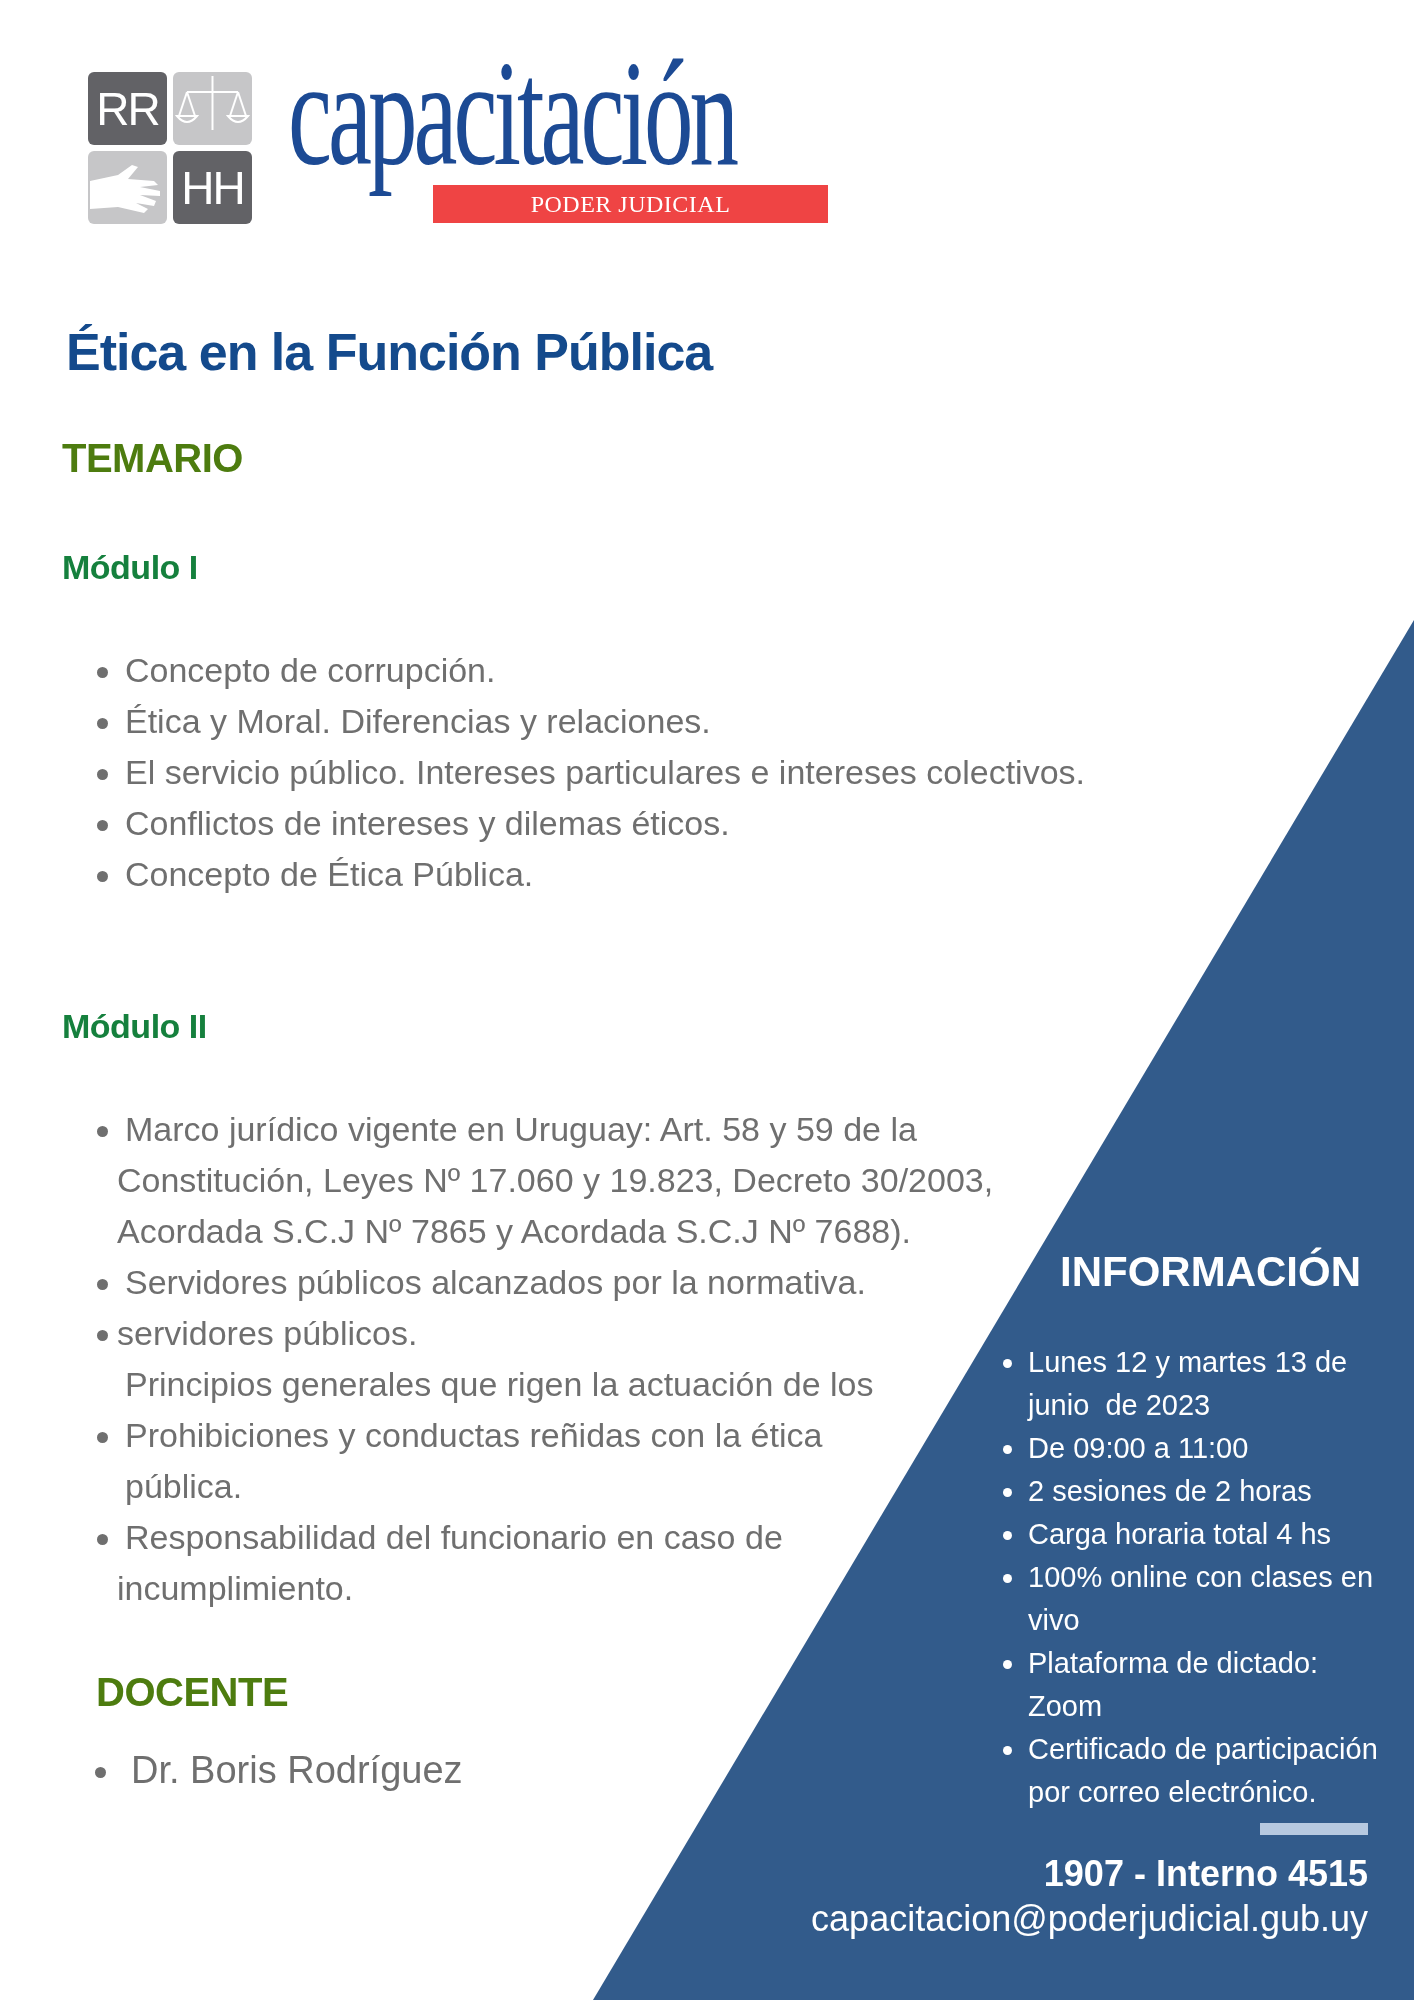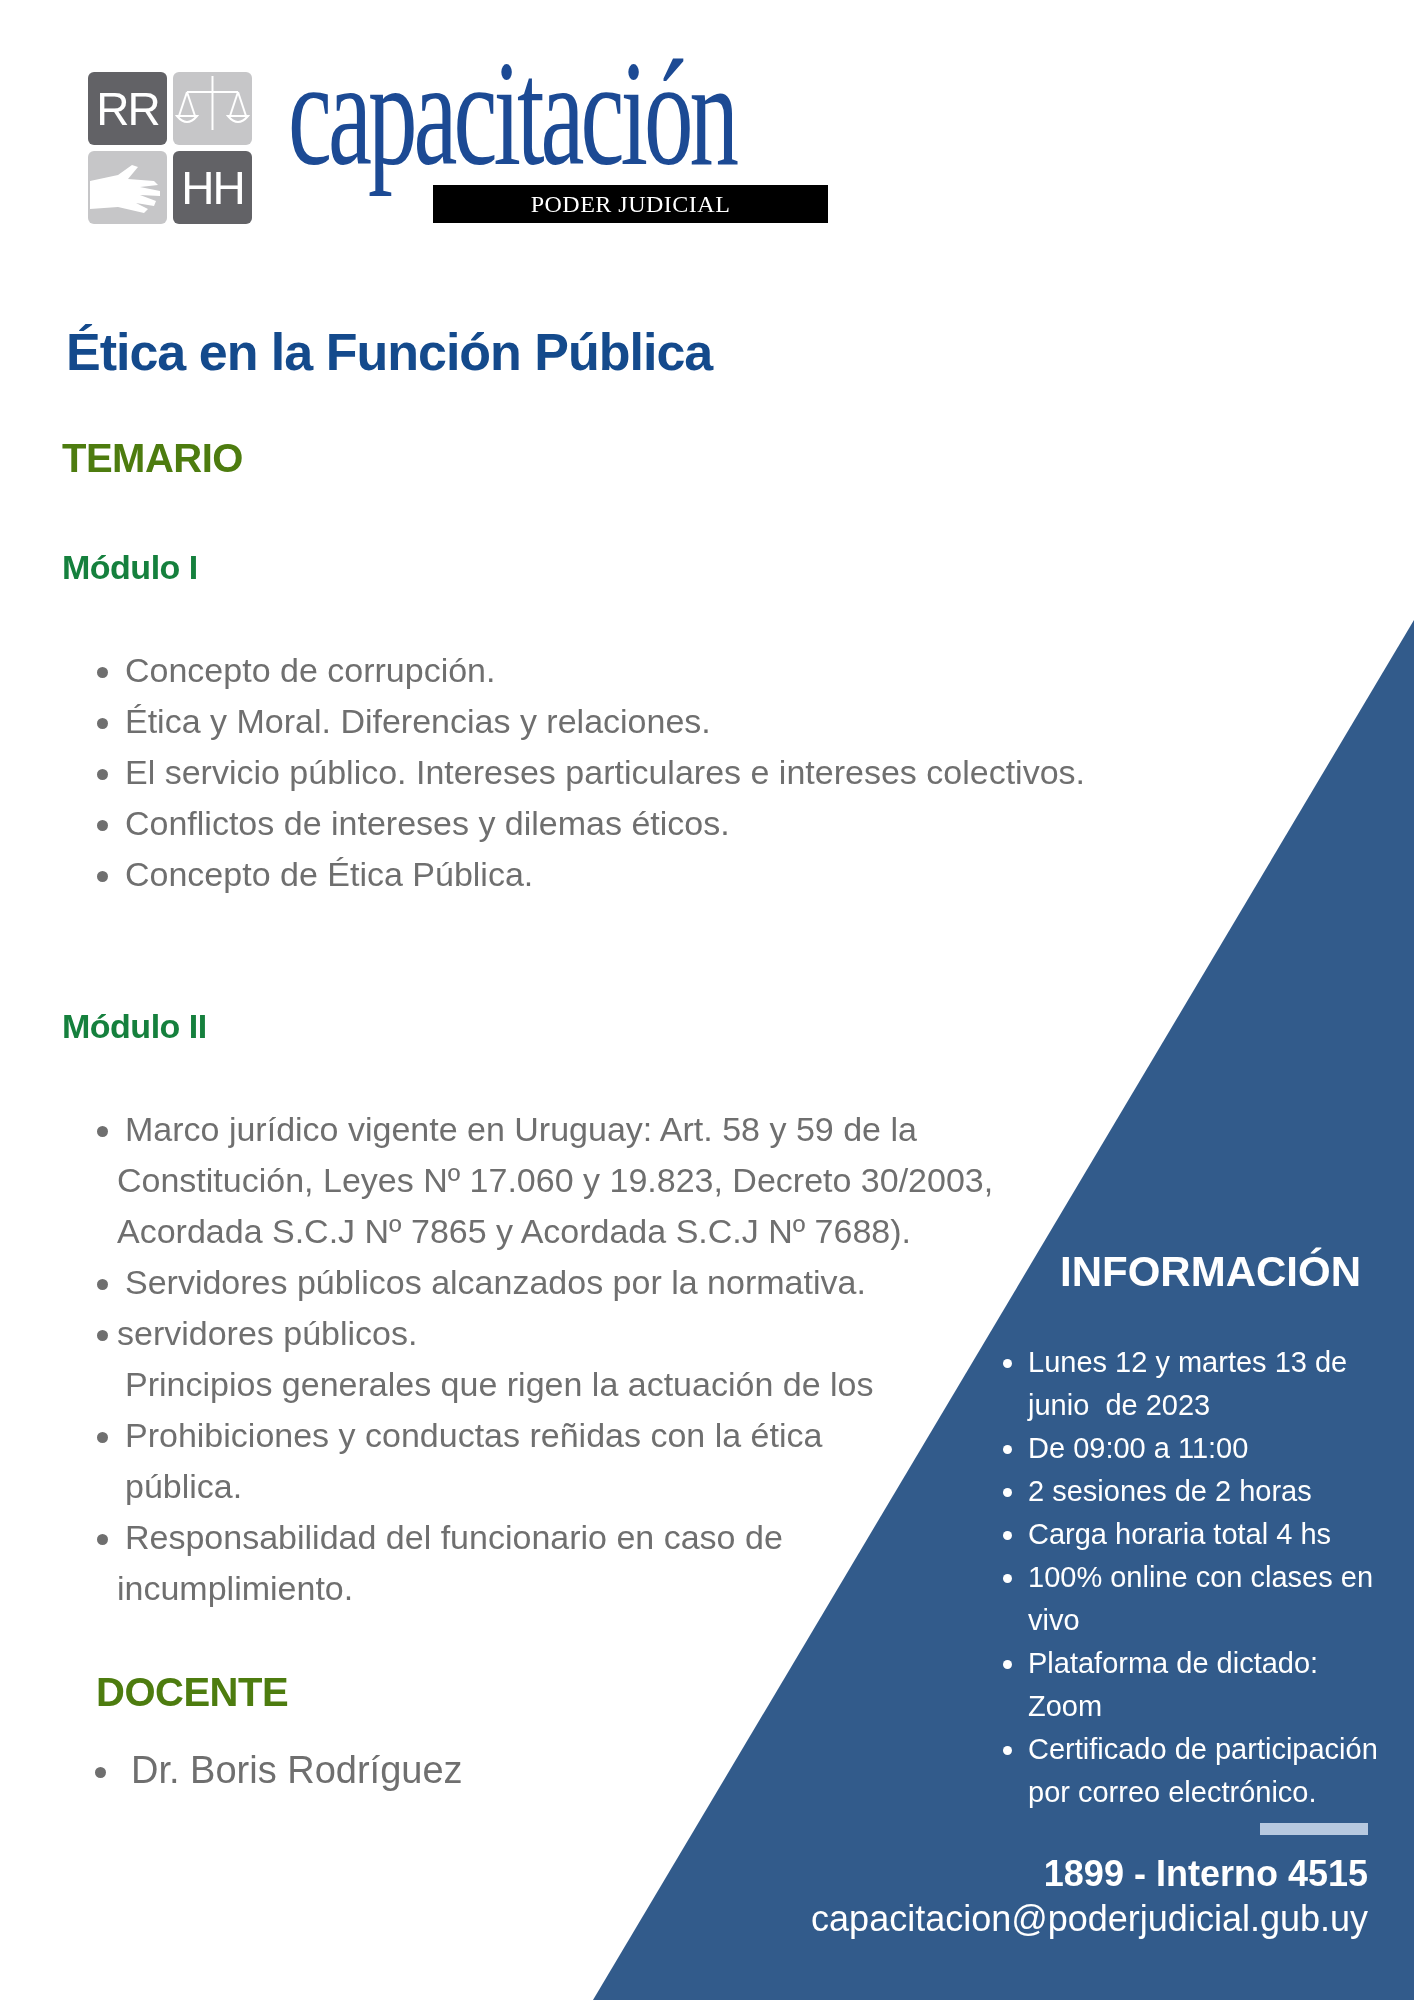--- a/index.html
+++ b/index.html
@@ -31,21 +31,21 @@
   }
   .sq svg { position: absolute; left: 0; top: 0; }
 
   .brand-word {
     left: 288px; top: 38px; font-family: "Liberation Serif", serif;
     color: #1c4a94; font-size: 150px; line-height: 150px;
     letter-spacing: -6px; transform: scaleX(0.66); transform-origin: left top;
     white-space: nowrap;
   }
   .brand-bar {
-    left: 433px; top: 185px; width: 395px; height: 38px; background: #000000;
+    left: 433px; top: 185px; width: 395px; height: 38px; background: #ef4444;
     color: #ffffff; font-family: "Liberation Serif", serif; font-size: 24px;
     display: flex; align-items: center; justify-content: center; letter-spacing: 0.5px;
   }
 
   .title {
     left: 66px; top: 322px; font-size: 52px; font-weight: bold;
     color: #144a8c; white-space: nowrap; letter-spacing: -1px;
   }
   .section-gray {
     color: #4d7c0f; font-weight: bold; font-size: 40px; white-space: nowrap;
@@ -193,14 +193,14 @@
   <li><span class="dot"></span><span>Lunes 12 y martes 13 de</span><br><span style="white-space:pre">junio  de 2023</span></li>
   <li><span class="dot"></span><span>De 09:00 a 11:00</span></li>
   <li><span class="dot"></span><span>2 sesiones de 2 horas</span></li>
   <li><span class="dot"></span><span>Carga horaria total 4 hs</span></li>
   <li><span class="dot"></span><span>100% online con clases en</span><br><span>vivo</span></li>
   <li><span class="dot"></span><span>Plataforma de dictado:</span><br><span>Zoom</span></li>
   <li><span class="dot"></span><span>Certificado de participación</span><br><span>por correo electrónico.</span></li>
 </ul>
 
 <div class="abs sep-bar"></div>
-<div class="abs phone">1899 - Interno 4515</div>
+<div class="abs phone">1907 - Interno 4515</div>
 <div class="abs email">capacitacion@poderjudicial.gub.uy</div>
 
 </body></html>

